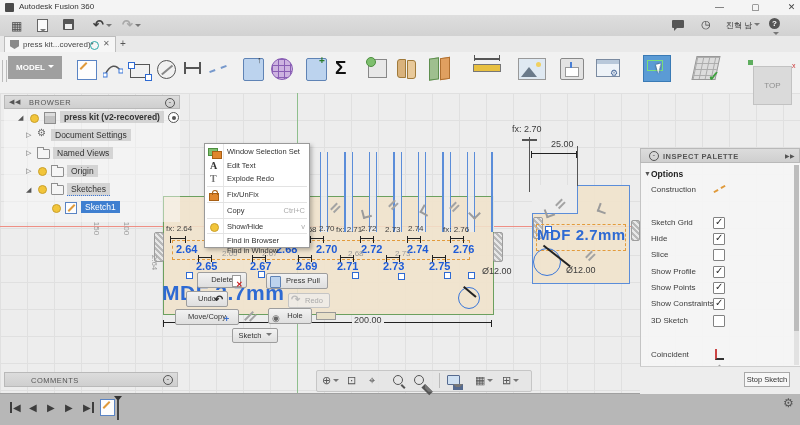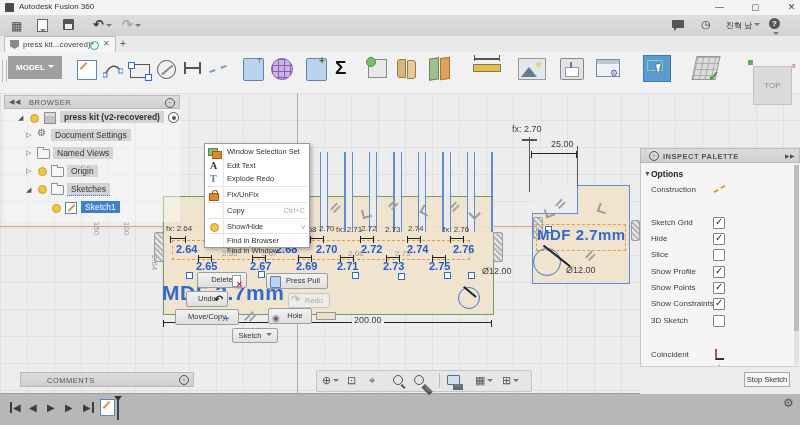--- a/index.html
+++ b/index.html
@@ -429,21 +429,21 @@
 <span class="a slash" style="left:248px;top:310px;height:12px"></span>
 <div class="a mbtn" style="left:268px;top:308px;width:42px;height:14px;line-height:14px">
   <span class="ico" style="left:3px;top:2px;font-size:9px;color:#666">◉</span>
   <span style="margin-left:10px">Hole</span>
 </div>
 <span class="a" style="left:316px;top:312px;width:18px;height:6px;background:#e8e0c8;border:1px solid #999;z-index:20"></span>
 <div class="a mbtn caret" style="left:232px;top:328px;width:44px;height:13px;line-height:13px">
   <span>Sketch</span>
 </div>
 
-<div class="a phead" style="left:20px;top:372px;width:172px;height:13px;z-index:10">
+<div class="a phead" style="left:4px;top:372px;width:172px;height:13px;z-index:10">
   <span class="a" style="left:26px;top:3px">COMMENTS</span>
   <span class="ico" style="left:158px;top:2px;width:8px;height:8px;border:1px solid #555;border-radius:50%;line-height:6px;text-align:center;font-size:8px;color:#555">-</span>
 </div>
 
 <div class="a" style="left:316px;top:370px;width:214px;height:20px;background:rgba(228,228,228,.9);border:1px solid #c6c6c6;border-radius:2px;z-index:10">
   <span class="ico navbtn caret" style="left:5px;top:3px">⊕</span>
   <span class="ico navbtn" style="left:30px;top:3px">⊡</span>
   <span class="ico navbtn" style="left:52px;top:3px">⌖</span>
   <span class="mag ico" style="left:76px;top:4px"></span>
   <span class="mag ico caret" style="left:97px;top:4px"></span>

